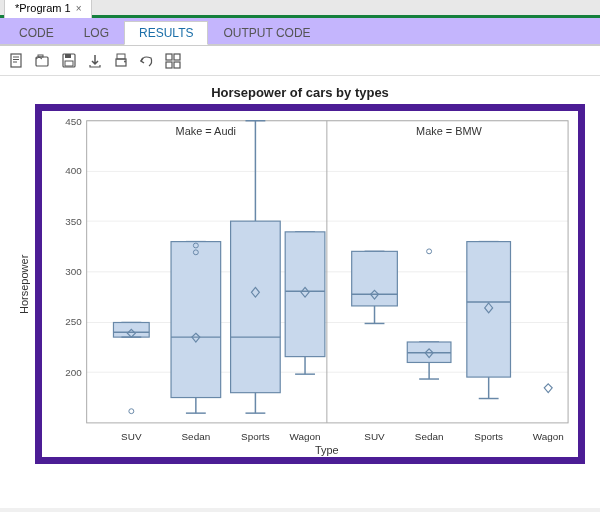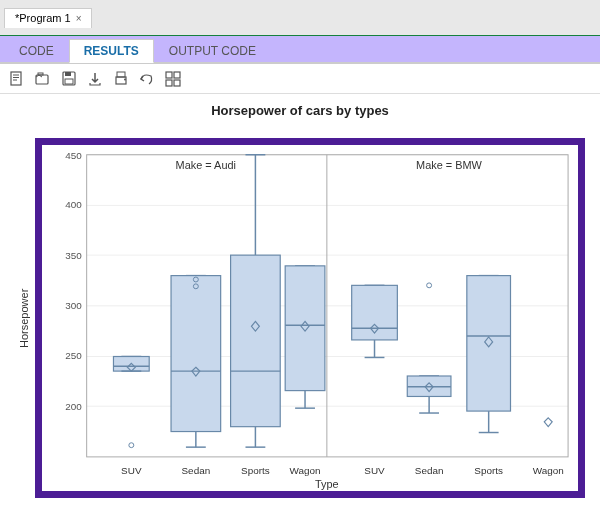--- a/index.html
+++ b/index.html
@@ -1,24 +1,24 @@
 <!DOCTYPE html>
 <html><head>
   <meta charset="utf-8">
   <style>
     * { box-sizing: border-box; margin: 0; padding: 0; }
     body { font-family: Arial, sans-serif; font-size: 12px; background: #f0f0f0; width: 600px; height: 512px; overflow: hidden; }
     
     
     .title-bar {
       background: #e8e8e8;
-      border-bottom: 1px solid #15803d;
-      display: flex;
-      align-items: center;
-      height: 36px;
+      border-bottom: 3px solid #15803d;
+      display: flex;
+      align-items: center;
+      height: 18px;
       padding: 0 4px;
     }
     .title-tab {
       background: white;
       border: 1px solid #ccc;
       border-bottom: none;
       padding: 2px 10px;
       font-size: 11px;
       display: flex;
       align-items: center;
@@ -48,21 +48,21 @@
       border: 1px solid transparent;
       border-bottom: none;
       height: 24px;
       display: flex;
       align-items: center;
     }
     .tab.active {
       background: white;
       border-color: #ccc;
       color: #1a6ea8;
-      font-weight: bold;
+      font-weight: normal;
       border-bottom: 1px solid white;
       margin-bottom: -1px;
     }
 
     
     .toolbar {
       background: white;
       border-bottom: 1px solid #ddd;
       padding: 3px 6px;
       display: flex;
@@ -94,21 +94,21 @@
       width: 570px;
       height: 415px;
       background: white;
       position: relative;
     }
 
     .chart-title {
       text-align: center;
       font-weight: bold;
       font-size: 13px;
-      margin-bottom: 20px;
+      margin-bottom: 4px;
       color: #222;
     }
 
     .chart-inner {
       display: flex;
       width: 100%;
       height: 360px;
       position: relative;
     }
 
@@ -145,20 +145,21 @@
 
 <div class="title-bar">
   <div class="title-tab">
     <span>*Program 1</span>
     <span class="close-x">×</span>
   </div>
 </div>
 
 <div class="tab-bar">
   <div class="tab">CODE</div>
+  <div class="tab">LOG</div>
   <div class="tab active">RESULTS</div>
   <div class="tab">OUTPUT CODE</div>
 </div>
 
 <div class="toolbar">
   <div class="toolbar-btn" title="New">
     <svg width="16" height="16" viewBox="0 0 16 16">
         <rect x="2" y="1" width="10" height="13" fill="none" stroke="#555" stroke-width="1.2"></rect>
         <line x1="4" y1="4" x2="10" y2="4" stroke="#555" stroke-width="1"></line>
         <line x1="4" y1="6.5" x2="10" y2="6.5" stroke="#555" stroke-width="1"></line>

